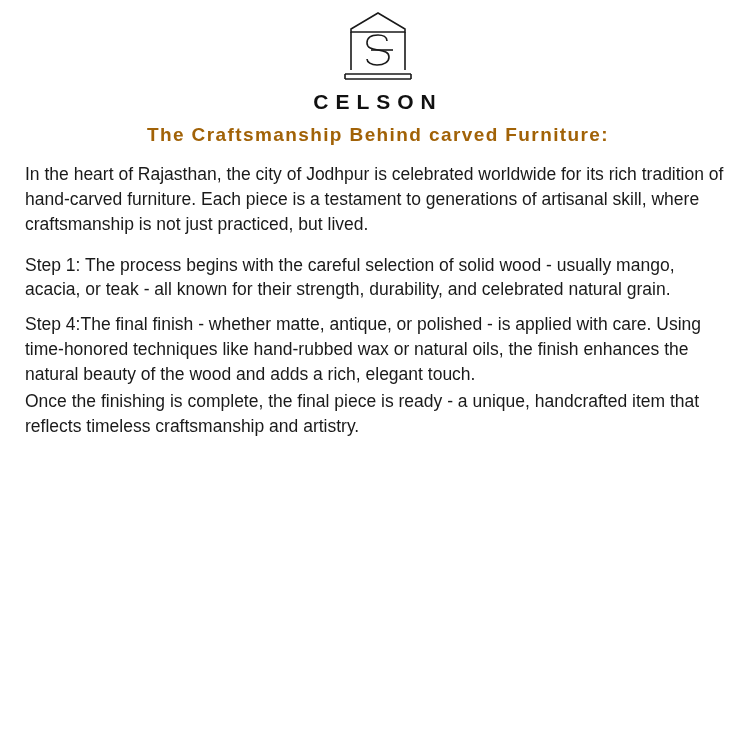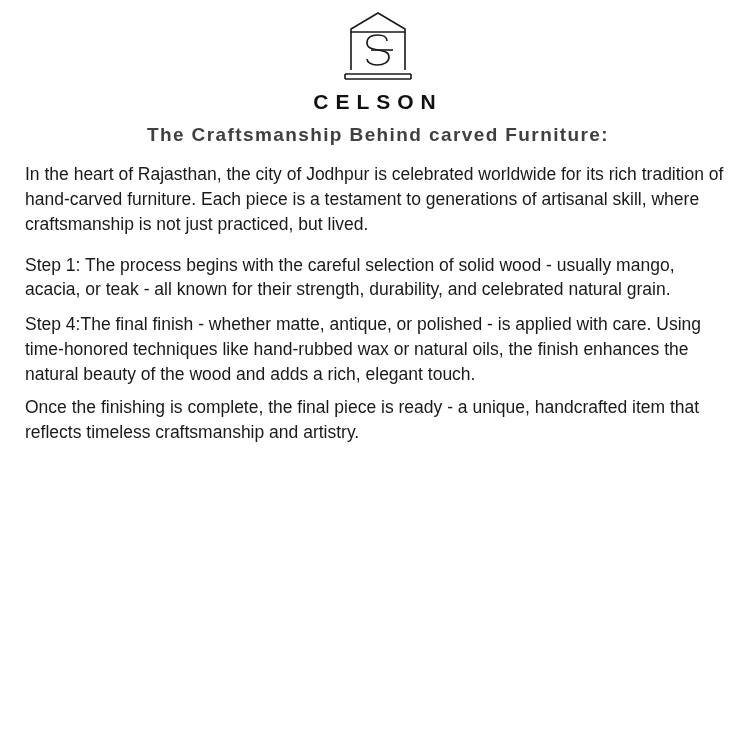--- a/index.html
+++ b/index.html
@@ -36,34 +36,34 @@
     text-align: center;
     margin: 2px 0 10px 0;
     color: #111111;
   }
   .headline {
     font-size: 19px;
     font-weight: bold;
     letter-spacing: 1.4px;
     text-align: center;
     margin: 0 0 16px 0;
-    color: #404040;
+    color: #a16207;
   }
   .para {
     font-size: 17.5px;
     line-height: 1.42;
     margin: 0 0 16px 0;
     max-width: 706px;
     color: #1a1a1a;
   }
   .para.tight {
     margin-bottom: 10px;
   }
   .para.nogap {
-    margin-bottom: 8px;
+    margin-bottom: 2px;
   }
   .step-label {
     font-weight: normal;
   }
 </style>
 </head>
 <body>
 
 <div class="page">
 

